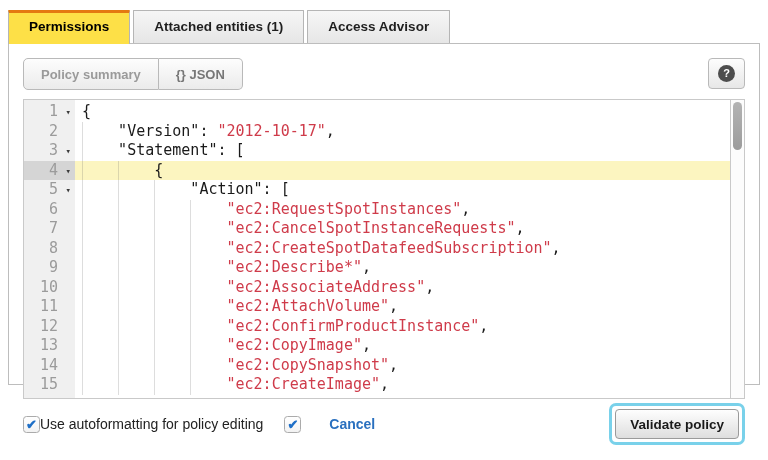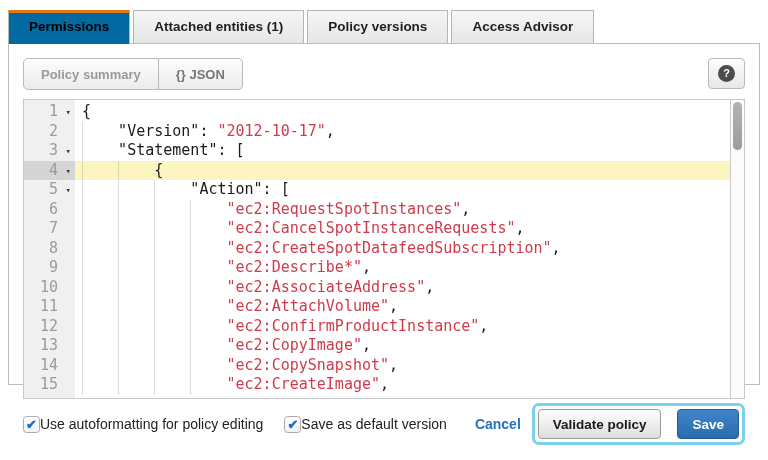--- a/index.html
+++ b/index.html
@@ -7,21 +7,21 @@
               font-family:"Liberation Sans", sans-serif; }
   .page { position:relative; width:768px; height:460px; }
 
   
   .tabs { display:flex; align-items:flex-end; padding-left:8px; margin-top:10px;
           position:relative; z-index:2; }
   .tab { border:1px solid #b5b5b5; border-bottom:none; background:linear-gradient(#f6f6f6,#e6e6e6);
          font-size:13.5px; font-weight:bold; color:#1f1f1f; padding:8px 20px 9px;
          margin-right:3px; cursor:pointer; border-top-left-radius:1px; border-top-right-radius:1px;
          white-space:nowrap; }
-  .tab.active { background:#0369a1; border-top:3px solid #e47911; padding-top:6px;
+  .tab.active { background:#fde047; border-top:3px solid #e47911; padding-top:6px;
                 padding-bottom:10px; margin-bottom:-1px; color:#000; }
 
   
   .panel { position:relative; margin:0 8px; border:1px solid #bdbdbd; background:#fff;
            height:342px; padding:14px 14px 4px; z-index:1; }
 
   
   .toolbar { position:relative; height:32px; }
   .seg-group { display:inline-flex; }
   .seg { border:1px solid #b9b9b9; background:linear-gradient(#fdfdfd,#ebebeb);
@@ -82,21 +82,20 @@
                  color:#fff; }
 </style>
 </head>
 <body>
 
 <div class="page">
 
   <div class="tabs">
       <div class="tab active">Permissions</div>
       <div class="tab">Attached entities (1)</div>
-      <div class="tab">Policy versions</div>
       <div class="tab">Access Advisor</div>
     </div>
 
   <div class="panel">
 
     <div class="toolbar">
       <div class="seg-group">
         <button class="seg first">Policy summary</button>
         <button class="seg last">{} JSON</button>
       </div>
@@ -142,23 +141,21 @@
         </div>
       <div class="scrollbar">
         <div class="thumb"></div>
       </div>
     </div>
 
     <div class="footer">
       <span class="cb">✔</span>
       <span class="cb-label">Use autoformatting for policy editing</span>
       <span class="cb second">✔</span>
-      <span class="cb-label">Save as default version</span>
       <a class="cancel">Cancel</a>
       <div class="focus-ring">
         <button class="btn btn-default">Validate policy</button>
-        <button class="btn btn-primary">Save</button>
       </div>
     </div>
 
   </div>
 
 </div>
 
 </body></html>

